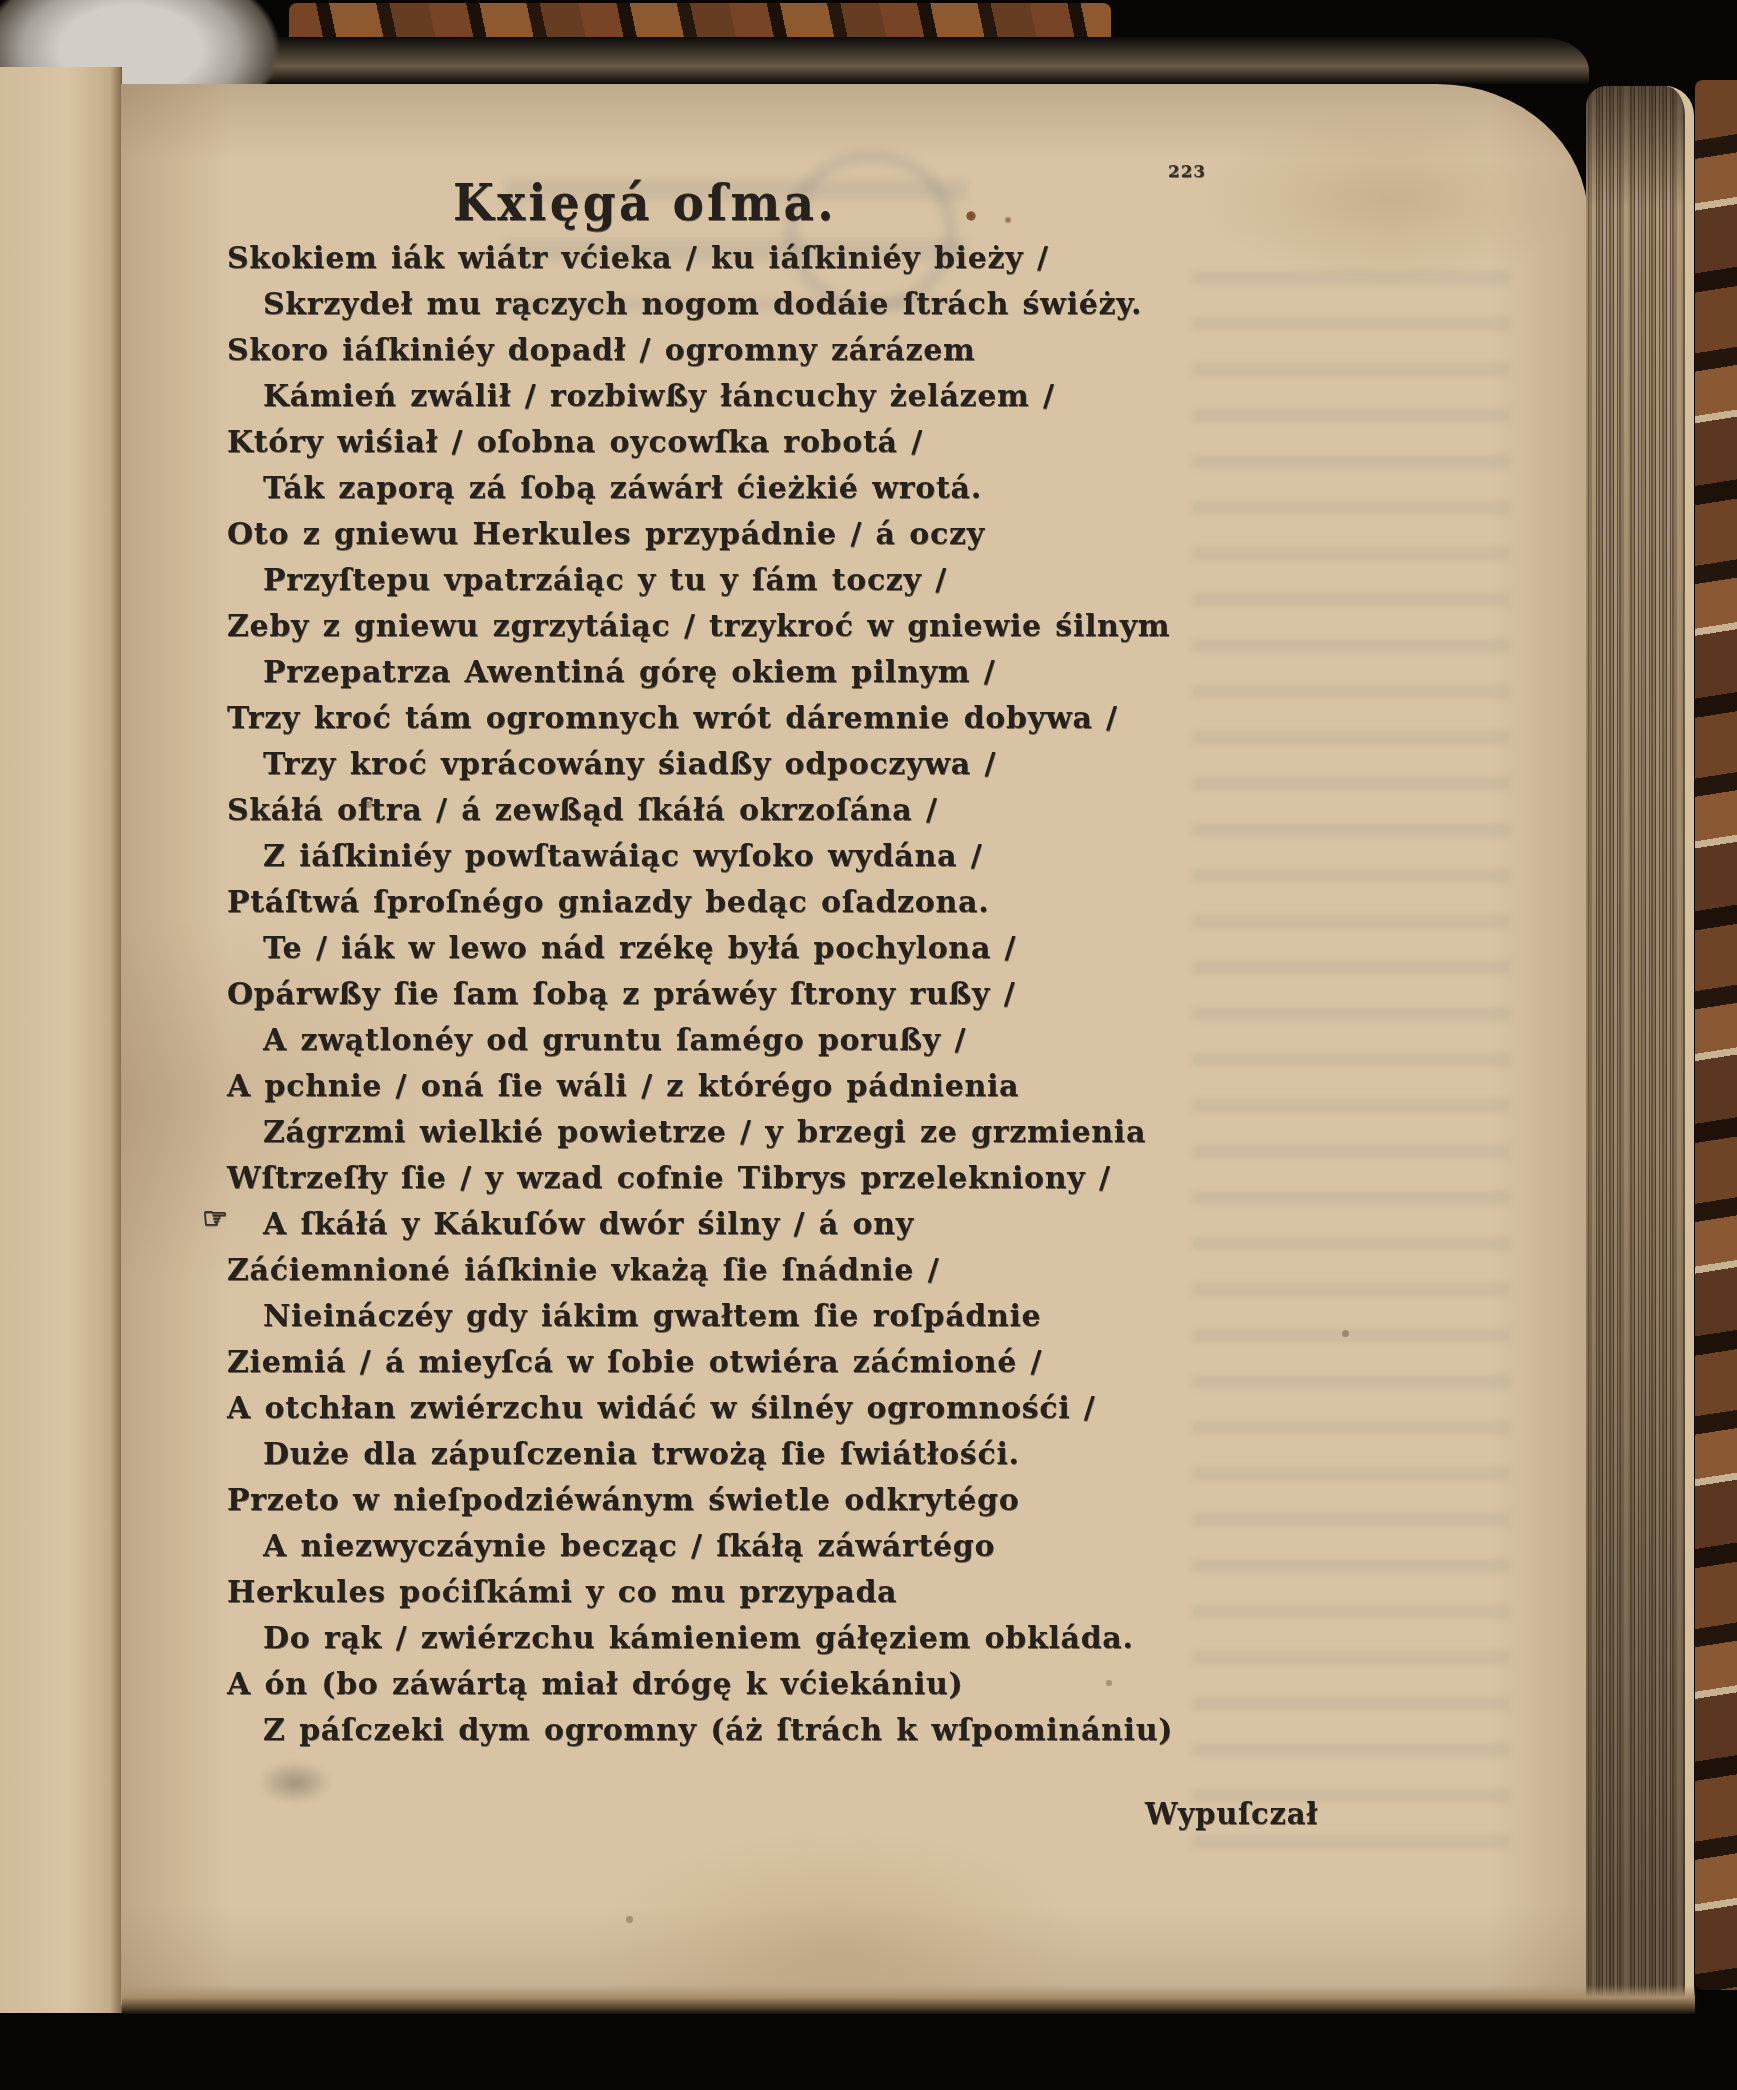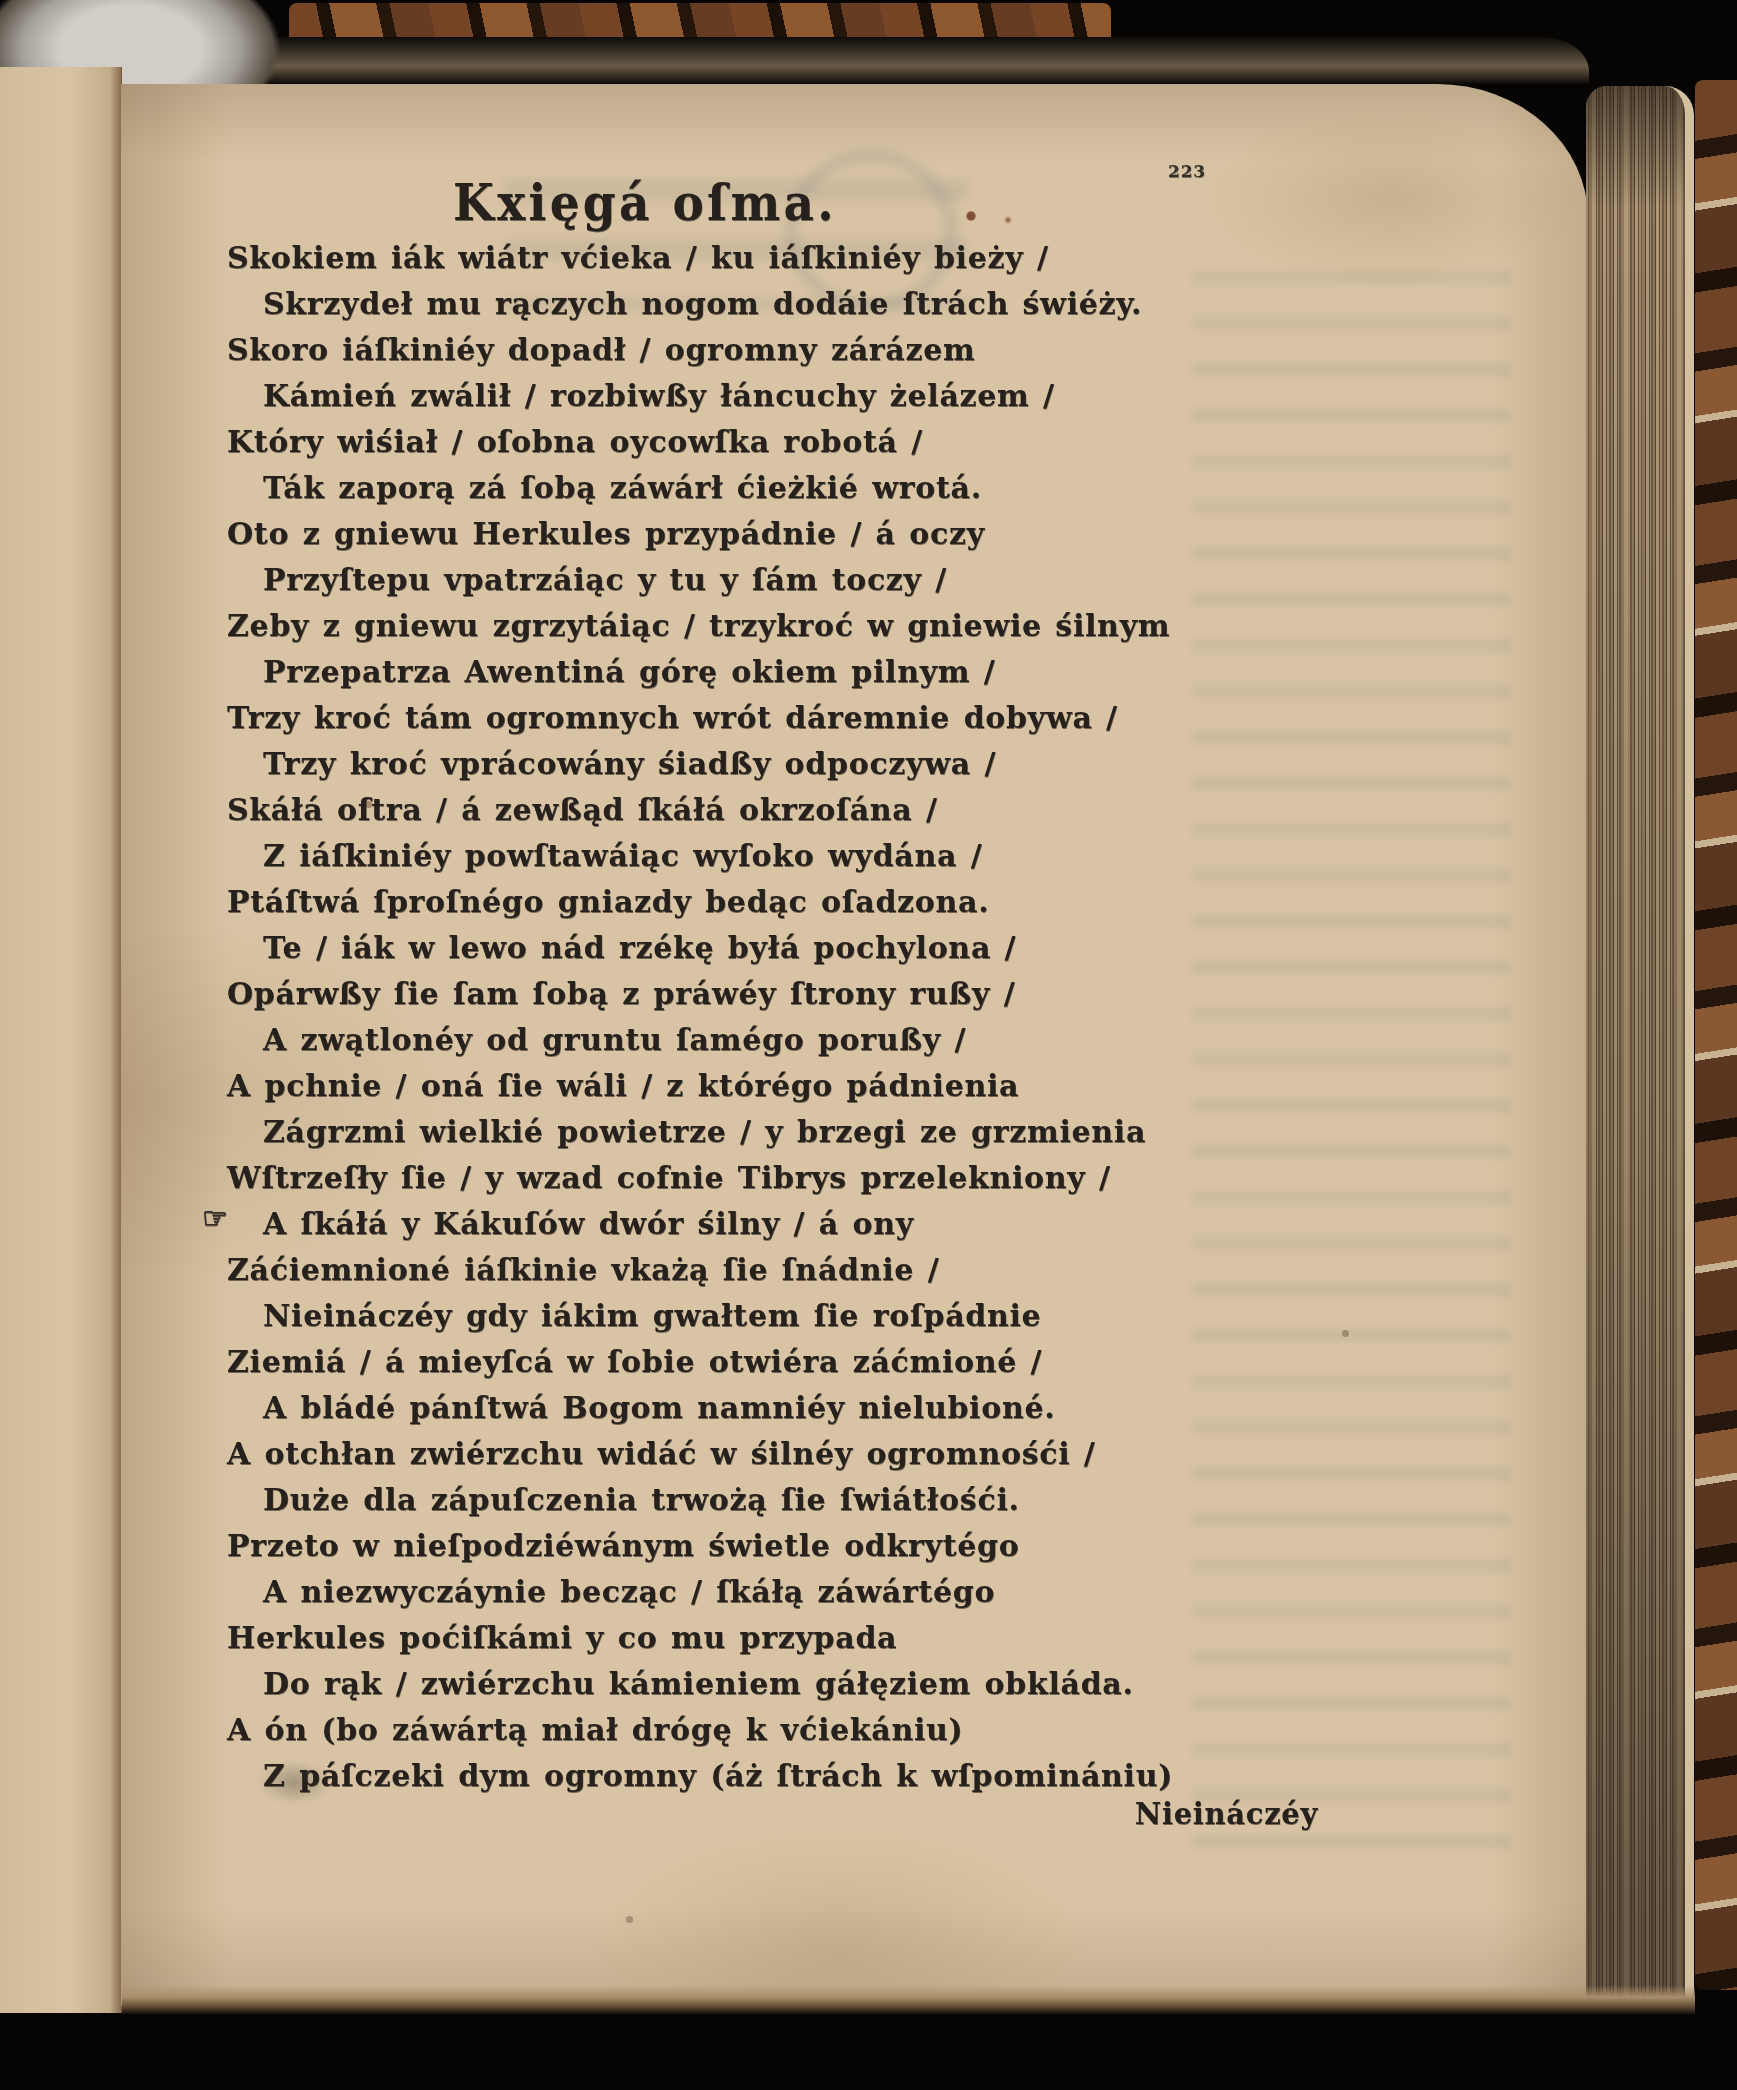--- a/index.html
+++ b/index.html
@@ -158,33 +158,32 @@
         <div class="verse-line indent">Te / iák w lewo nád rzékę byłá pochylona /</div>
         <div class="verse-line">Opárwßy ſie ſam ſobą z práwéy ſtrony rußy /</div>
         <div class="verse-line indent">A zwątlonéy od gruntu ſamégo porußy /</div>
         <div class="verse-line">A pchnie / oná ſie wáli / z którégo pádnienia</div>
         <div class="verse-line indent">Zágrzmi wielkié powietrze / y brzegi ze grzmienia</div>
         <div class="verse-line">Wſtrzeſły ſie / y wzad cofnie Tibrys przelekniony /</div>
         <div class="verse-line indent">A ſkáłá y Kákuſów dwór śilny / á ony</div>
         <div class="verse-line">Záćiemnioné iáſkinie vkażą ſie ſnádnie /</div>
         <div class="verse-line indent">Nieináczéy gdy iákim gwałtem ſie roſpádnie</div>
         <div class="verse-line">Ziemiá / á mieyſcá w ſobie otwiéra záćmioné /</div>
-        <div class="verse-line indent">A bládé pánſtwá Bogom namniéy nielubioné.</div>
         <div class="verse-line">A otchłan zwiérzchu widáć w śilnéy ogromnośći /</div>
         <div class="verse-line indent">Duże dla zápuſczenia trwożą ſie ſwiátłośći.</div>
         <div class="verse-line">Przeto w nieſpodziéwánym świetle odkrytégo</div>
         <div class="verse-line indent">A niezwyczáynie becząc / ſkáłą záwártégo</div>
         <div class="verse-line">Herkules poćiſkámi y co mu przypada</div>
         <div class="verse-line indent">Do rąk / zwiérzchu kámieniem gáłęziem obkláda.</div>
         <div class="verse-line">A ón (bo záwártą miał drógę k vćiekániu)</div>
         <div class="verse-line indent">Z páſczeki dym ogromny (áż ſtrách k wſpominániu)</div>
       </div>
 
     <div class="manicule ink">☞</div>
-    <div class="catchword ink">Nieináczéy</div>
+    <div class="catchword ink">Wypuſczał</div>
   </div>
 
   <div class="fore-edge"></div>
   <div class="marbled-cover"></div>
   <div class="bottom-edge"></div>
 
 </div>
 
 
 </body></html>

